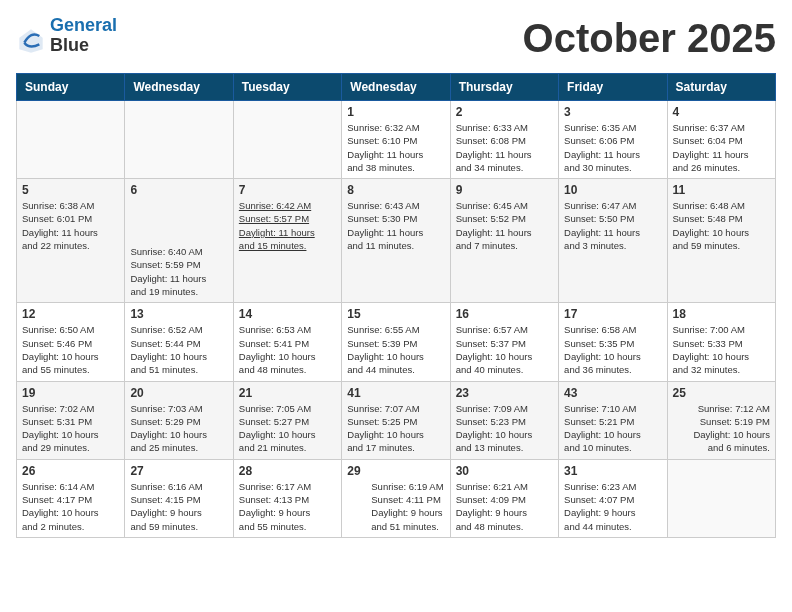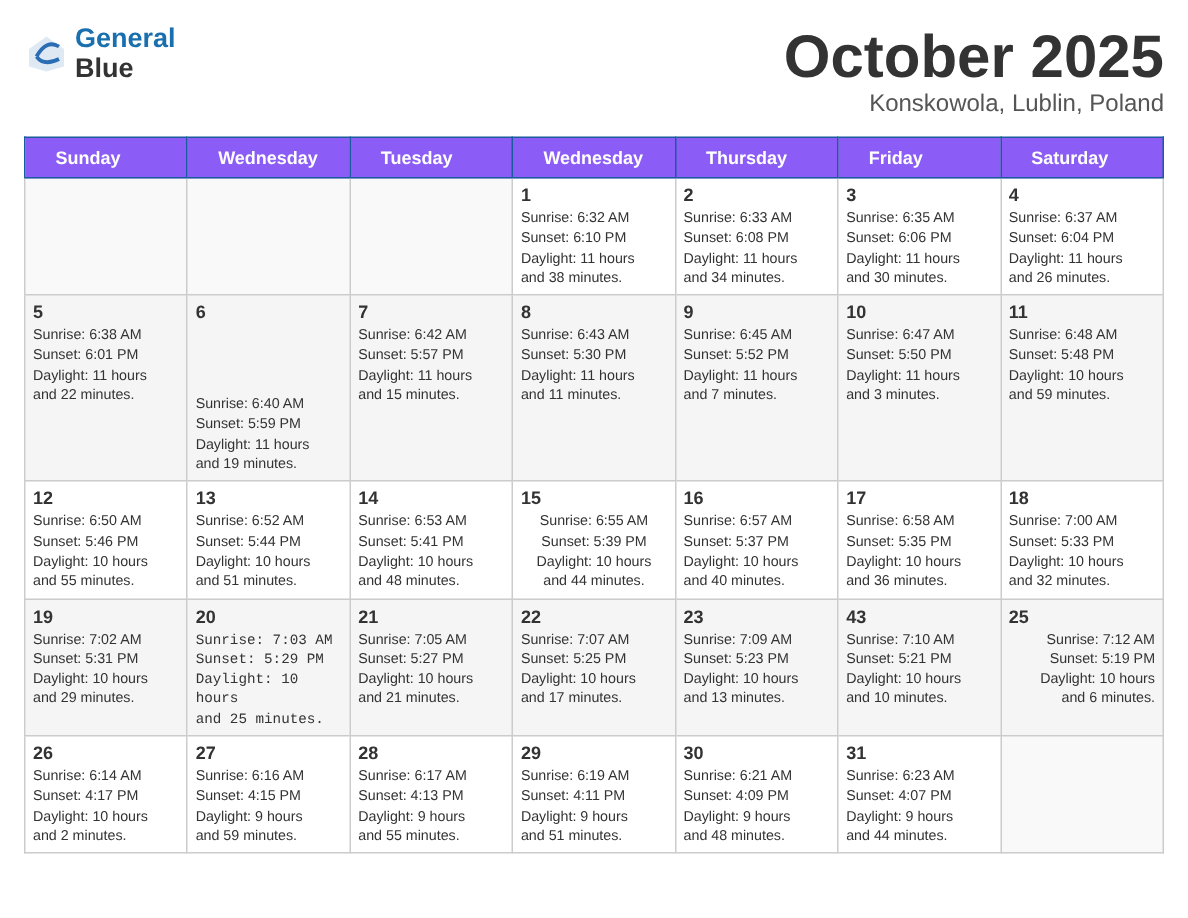--- a/index.html
+++ b/index.html
@@ -11,21 +11,21 @@
       padding: 16px;
     }
     .header {
       display: flex;
       justify-content: space-between;
       align-items: flex-start;
       margin-bottom: 12px;
     }
     .logo {
       display: flex;
-      align-items: center;
+      align-items: flex-end;
       gap: 4px;
     }
     .logo-text {
       font-size: 18px;
       font-weight: bold;
       color: #333;
       line-height: 1.1;
     }
     .logo-blue { color: #1a6faf; }
     .logo-icon {
@@ -43,25 +43,25 @@
     .location {
       font-size: 16px;
       color: #555;
     }
     .calendar {
       width: 100%;
       border-collapse: collapse;
       border: 1px solid #ccc;
     }
     .calendar th {
-      background-color: #8b5cf6;
+      background-color: #0c4a6e;
       color: #fff;
       font-size: 12px;
       font-weight: bold;
-      padding: 6px 20px;
+      padding: 6px 8px;
       text-align: left;
       border: 1px solid #1a5a9e;
     }
     .calendar td {
       vertical-align: top;
       padding: 4px 5px;
       border: 1px solid #ccc;
       font-size: 10px;
       color: #333;
       background: #fff;
@@ -99,21 +99,20 @@
       <path d="M10 20 Q18 6 28 12" stroke="#2a6db5" stroke-width="3" fill="none"></path>
       <path d="M10 20 Q16 28 28 22" stroke="#2a6db5" stroke-width="3" fill="none"></path>
     </svg>
     <div class="logo-text">
       <span class="logo-blue">General</span><br>
       <span style="color:#333">Blue</span>
     </div>
   </div>
   <div class="title-block">
     <div class="month-title">October 2025</div>
-    <div class="location">Konskowola, Lublin, Poland</div>
   </div>
 </div>
 
 <table class="calendar">
   <thead>
     <tr id="weekday-header">
     <th>Sunday</th>
         <th>Wednesday</th>
         <th>Tuesday</th>
         <th>Wednesday</th>
@@ -166,21 +165,21 @@
         </td>
         <td>
           <span class="day-number">6</span>
           <div class="day-info" style="white-space: pre-line; margin-top: 48px;">Sunrise: 6:40 AM
 Sunset: 5:59 PM
 Daylight: 11 hours
 and 19 minutes.</div>
         </td>
         <td>
           <span class="day-number">7</span>
-          <div class="day-info" style="white-space: pre-line;">Sunrise: 6:42 AM
+          <div class="day-info" style="white-space: pre-line; text-decoration: underline;">Sunrise: 6:42 AM
 Sunset: 5:57 PM
 Daylight: 11 hours
 and 15 minutes.</div>
         </td>
         <td>
           <span class="day-number">8</span>
           <div class="day-info" style="white-space: pre-line;">Sunrise: 6:43 AM
 Sunset: 5:30 PM
 Daylight: 11 hours
 and 11 minutes.</div>
@@ -224,21 +223,21 @@
         </td>
         <td>
           <span class="day-number">14</span>
           <div class="day-info" style="white-space: pre-line;">Sunrise: 6:53 AM
 Sunset: 5:41 PM
 Daylight: 10 hours
 and 48 minutes.</div>
         </td>
         <td>
           <span class="day-number">15</span>
-          <div class="day-info" style="white-space: pre-line; text-align: center;">Sunrise: 6:55 AM
+          <div class="day-info" style="white-space: pre-line;">Sunrise: 6:55 AM
 Sunset: 5:39 PM
 Daylight: 10 hours
 and 44 minutes.</div>
         </td>
         <td>
           <span class="day-number">16</span>
           <div class="day-info" style="white-space: pre-line;">Sunrise: 6:57 AM
 Sunset: 5:37 PM
 Daylight: 10 hours
 and 40 minutes.</div>
@@ -261,34 +260,34 @@
       <tr>
         <td>
           <span class="day-number">19</span>
           <div class="day-info" style="white-space: pre-line;">Sunrise: 7:02 AM
 Sunset: 5:31 PM
 Daylight: 10 hours
 and 29 minutes.</div>
         </td>
         <td>
           <span class="day-number">20</span>
-          <div class="day-info" style="white-space: pre-line; font-family: Liberation Mono, monospace;">Sunrise: 7:03 AM
+          <div class="day-info" style="white-space: pre-line;">Sunrise: 7:03 AM
 Sunset: 5:29 PM
 Daylight: 10 hours
 and 25 minutes.</div>
         </td>
         <td>
           <span class="day-number">21</span>
           <div class="day-info" style="white-space: pre-line;">Sunrise: 7:05 AM
 Sunset: 5:27 PM
 Daylight: 10 hours
 and 21 minutes.</div>
         </td>
         <td>
-          <span class="day-number">22</span>
+          <span class="day-number">41</span>
           <div class="day-info" style="white-space: pre-line;">Sunrise: 7:07 AM
 Sunset: 5:25 PM
 Daylight: 10 hours
 and 17 minutes.</div>
         </td>
         <td>
           <span class="day-number">23</span>
           <div class="day-info" style="white-space: pre-line;">Sunrise: 7:09 AM
 Sunset: 5:23 PM
 Daylight: 10 hours
@@ -326,21 +325,21 @@
         </td>
         <td>
           <span class="day-number">28</span>
           <div class="day-info" style="white-space: pre-line;">Sunrise: 6:17 AM
 Sunset: 4:13 PM
 Daylight: 9 hours
 and 55 minutes.</div>
         </td>
         <td>
           <span class="day-number">29</span>
-          <div class="day-info" style="white-space: pre-line;">Sunrise: 6:19 AM
+          <div class="day-info" style="white-space: pre-line; margin-left: 24px;">Sunrise: 6:19 AM
 Sunset: 4:11 PM
 Daylight: 9 hours
 and 51 minutes.</div>
         </td>
         <td>
           <span class="day-number">30</span>
           <div class="day-info" style="white-space: pre-line;">Sunrise: 6:21 AM
 Sunset: 4:09 PM
 Daylight: 9 hours
 and 48 minutes.</div>

